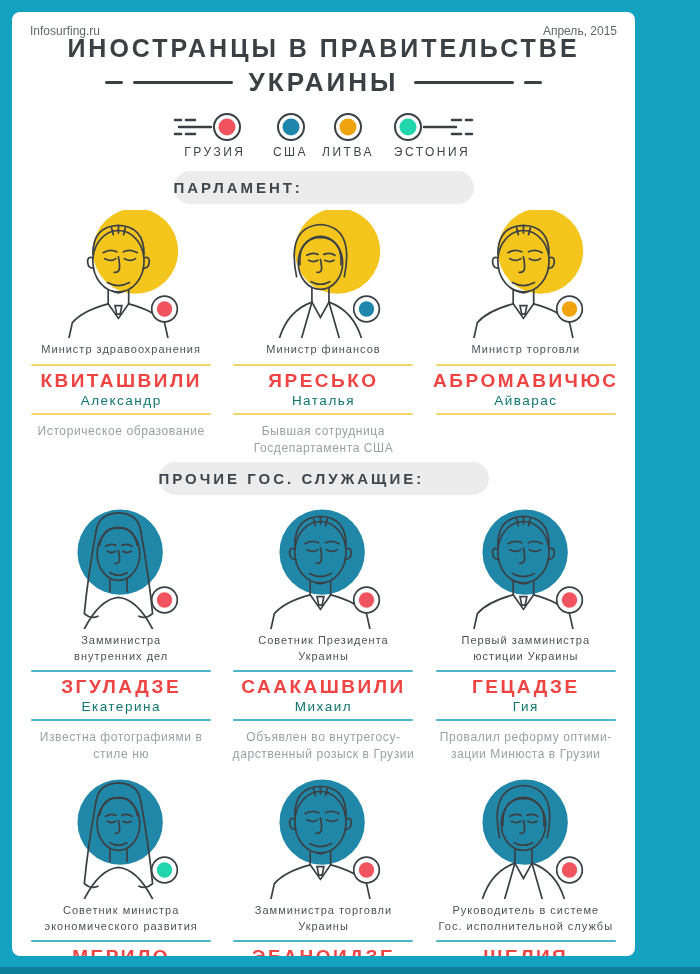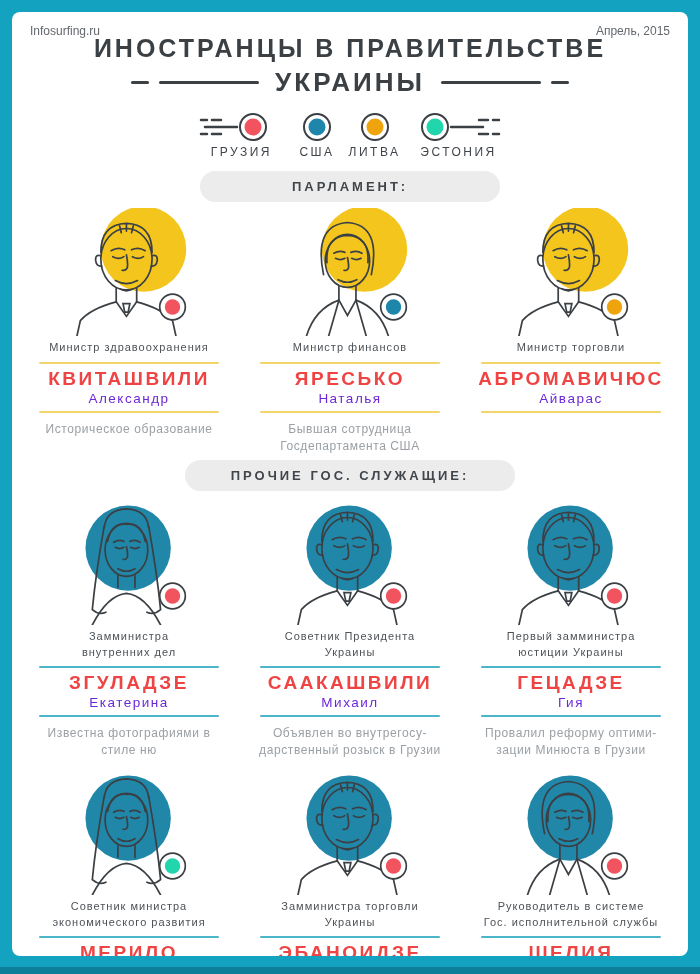--- a/index.html
+++ b/index.html
@@ -4,21 +4,21 @@
 <style>
   * { margin:0; padding:0; box-sizing:border-box; }
   html,body { width:700px; height:974px; overflow:hidden; }
   body {
     font-family: "Liberation Sans", sans-serif;
     background: linear-gradient(#13a3c1 calc(100% - 7px), #0d7f99 calc(100% - 7px));
     padding: 12px 12px 18px 12px;
   }
   .poster {
     background:#fff;
-    width:676px; height:944px;
+    width:623px; height:944px;
     border-radius:8px;
     position:relative;
     padding-top:10px;
     overflow:hidden;
   }
   .brand { position:absolute; left:18px; top:12px; font-size:12px; color:#63686d; }
   .date  { position:absolute; right:18px; top:12px; font-size:12px; color:#63686d; }
 
   .title1 { margin-top:12px; text-align:center; font-size:25px; font-weight:bold;
             letter-spacing:3px; color:#3b4045; }
@@ -27,33 +27,33 @@
   .dash { height:3px; background:#3b4045; border-radius:2px; }
   .dash.short { width:18px; }
   .dash.long  { width:100px; }
 
   .legend { margin-top:14px; display:flex; justify-content:center; align-items:flex-start; gap:14px; }
   .legend-item { display:flex; flex-direction:column; align-items:center; }
   .legend-item svg { display:block; }
   .legend-label { margin-top:3px; font-size:12px; letter-spacing:2.5px; color:#3f444a; }
 
   .pill { margin:12px auto 6px auto; width:300px; background:#ececec; border-radius:18px;
-          text-align:center; padding:8px 0; font-size:13px; font-weight:bold;
+          text-align:left; padding:8px 0; font-size:15px; font-weight:bold;
           letter-spacing:3px; color:#41464b; }
   .pill.wide { width:330px; margin-top:4px; }
 
   .row { display:flex; justify-content:space-between; padding:0 8px; }
   .card { width:218px; display:flex; flex-direction:column; align-items:center; text-align:center; }
   .portrait-slot { width:170px; height:128px; }
   .portrait-slot svg { width:170px; height:128px; display:block; }
   .role { margin-top:4px; font-size:11px; color:#4d5257; letter-spacing:1px;
           line-height:1.45; white-space:pre-line; min-height:17px; }
   .rule { height:2px; width:180px; margin:5px 0 4px 0; border-radius:1px; }
   .surname { font-size:19px; font-weight:bold; letter-spacing:2.5px; color:#ef4444; }
-  .firstname { font-size:13.5px; letter-spacing:1.5px; color:#6d28d9; margin-top:1px; }
+  .firstname { font-size:13.5px; letter-spacing:1.5px; color:#0f766e; margin-top:1px; }
   .note { margin-top:4px; font-size:12px; color:#9aa0a5; letter-spacing:0.6px;
           line-height:1.45; white-space:pre-line; }
 </style>
 </head>
 <body>
 
 <div class="poster">
 
   <div class="brand">Infosurfing.ru</div>
   <div class="date">Апрель, 2015</div>

